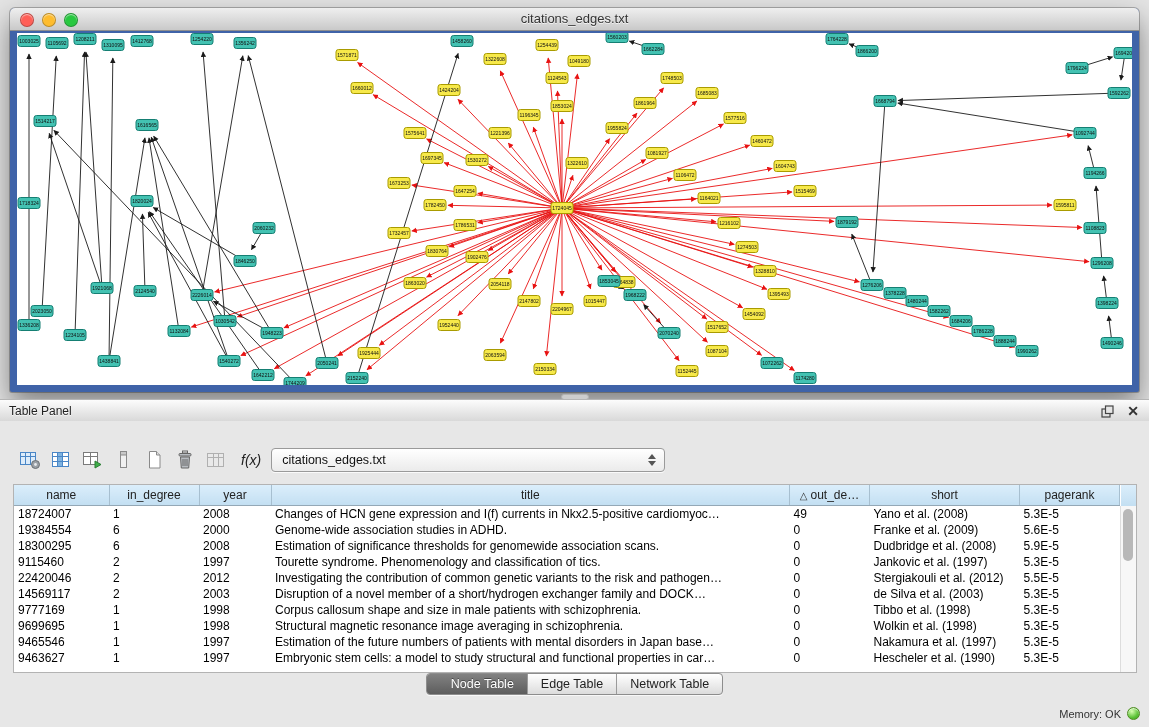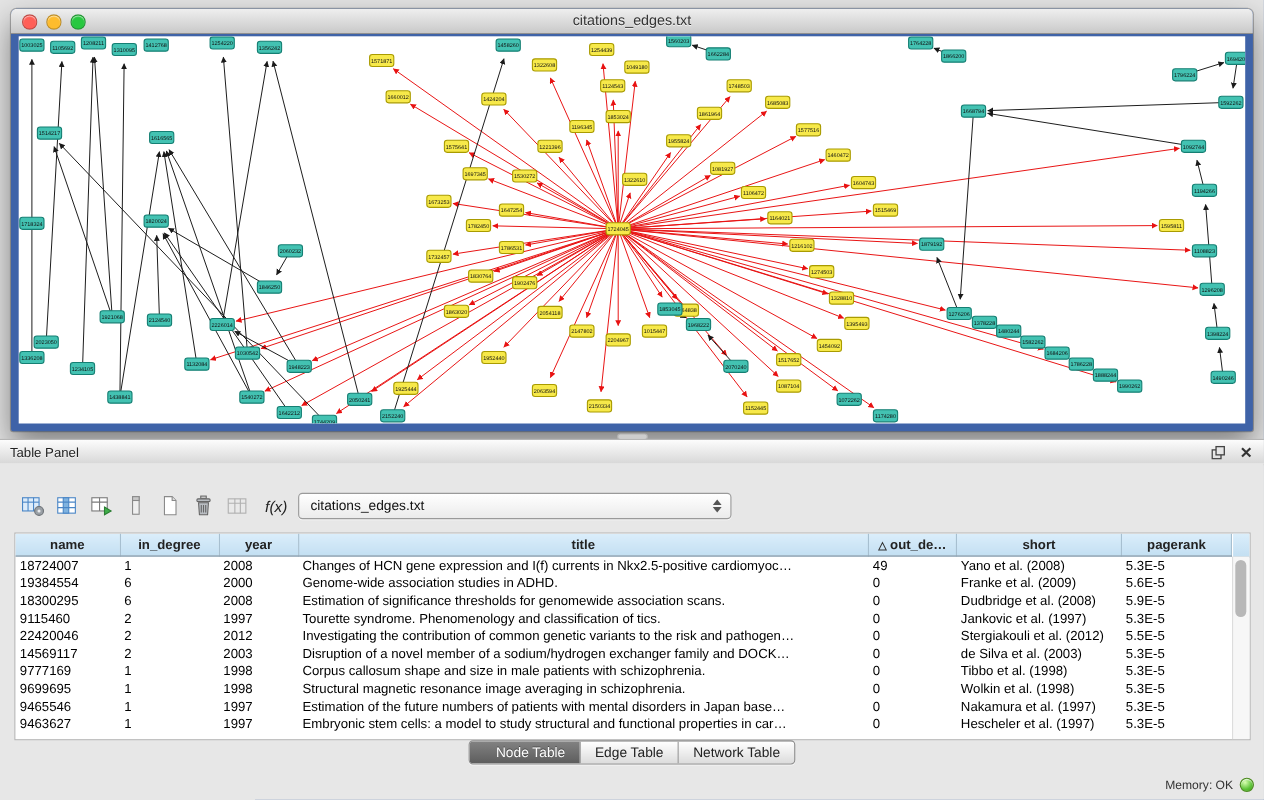--- a/index.html
+++ b/index.html
@@ -64,21 +64,21 @@
   .tri-down{width:0;height:0;border-left:4px solid transparent;border-right:4px solid transparent;border-top:5px solid #555;}
   
   .table-wrap{
     position:absolute;left:13px;top:484px;width:1122px;height:187px;
     background:#fff;border:1px solid #b3b3b3;overflow:hidden;
   }
   table.grid{border-collapse:collapse;table-layout:fixed;width:1106px;}
   table.grid th{
     height:20px;background:linear-gradient(#dbeefb,#c3dff2);
     border-right:1px solid #a7bfd0;border-bottom:1px solid #94a8b6;
-    font-size:12px;font-weight:bold;color:#222;text-align:center;
+    font-size:12px;font-weight:normal;color:#222;text-align:center;
     overflow:hidden;white-space:nowrap;padding:0 3px;
   }
   table.grid td{
     height:16px;font-size:12px;color:#000;padding:0 4px;
     overflow:hidden;white-space:nowrap;text-align:left;
   }
   td.col5{text-align:center;}
   td.col6{text-align:center;}
   .sort-ind{font-size:10px;margin-right:3px;color:#333;}
   .hdr-filler{position:absolute;right:0;top:0;width:15px;height:21px;background:linear-gradient(#dbeefb,#c3dff2);border-bottom:1px solid #94a8b6;}
@@ -820,21 +820,21 @@
           <td class="col2">2012</td>
           <td class="col3">Investigating the contribution of common genetic variants to the risk and pathogen…</td>
           <td class="col4">0</td>
           <td class="col5">Stergiakouli et al. (2012)</td>
           <td class="col6">5.5E-5</td>
         </tr>
         <tr>
           <td class="col0">14569117</td>
           <td class="col1">2</td>
           <td class="col2">2003</td>
-          <td class="col3">Disruption of a novel member of a sodium/hydrogen exchanger family and DOCK…</td>
+          <td class="col3">Disruption of a novel member of a short/hydrogen exchanger family and DOCK…</td>
           <td class="col4">0</td>
           <td class="col5">de Silva et al. (2003)</td>
           <td class="col6">5.3E-5</td>
         </tr>
         <tr>
           <td class="col0">9777169</td>
           <td class="col1">1</td>
           <td class="col2">1998</td>
           <td class="col3">Corpus callosum shape and size in male patients with schizophrenia.</td>
           <td class="col4">0</td>
@@ -858,21 +858,21 @@
           <td class="col4">0</td>
           <td class="col5">Nakamura et al. (1997)</td>
           <td class="col6">5.3E-5</td>
         </tr>
         <tr>
           <td class="col0">9463627</td>
           <td class="col1">1</td>
           <td class="col2">1997</td>
           <td class="col3">Embryonic stem cells: a model to study structural and functional properties in car…</td>
           <td class="col4">0</td>
-          <td class="col5">Hescheler et al. (1997)</td>
+          <td class="col5">Hescheler et al. (1990)</td>
           <td class="col6">5.3E-5</td>
         </tr>
       </tbody>
   </table>
   <div class="hdr-filler"></div>
   <div class="vscroll">
     <div class="vthumb"></div>
   </div>
 </div>
 

